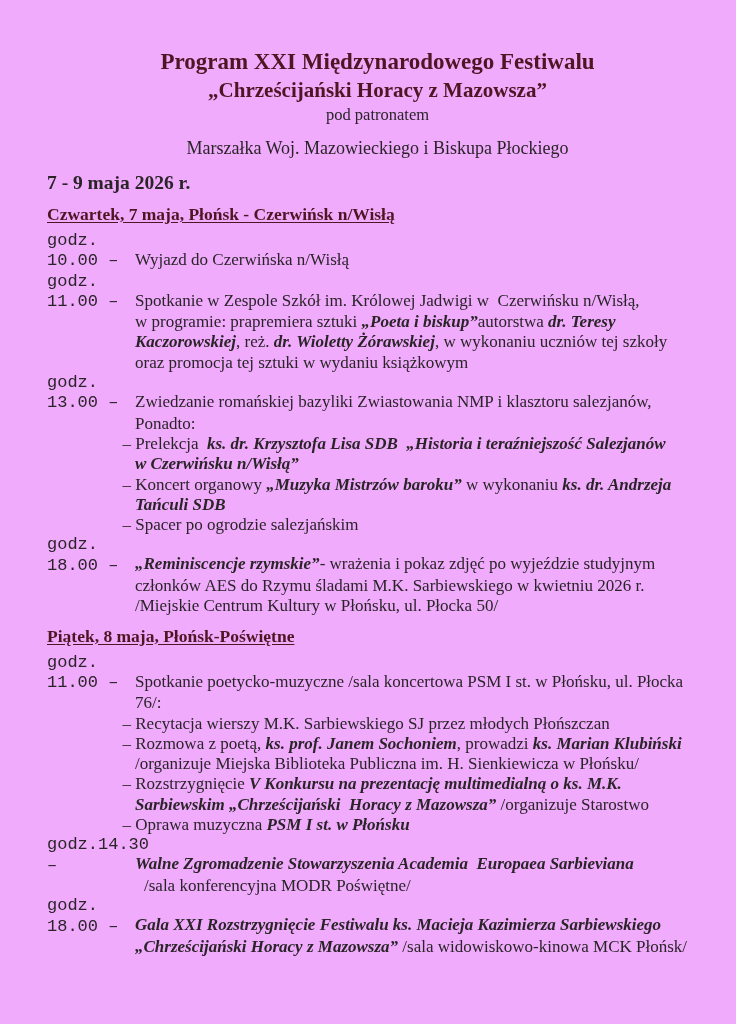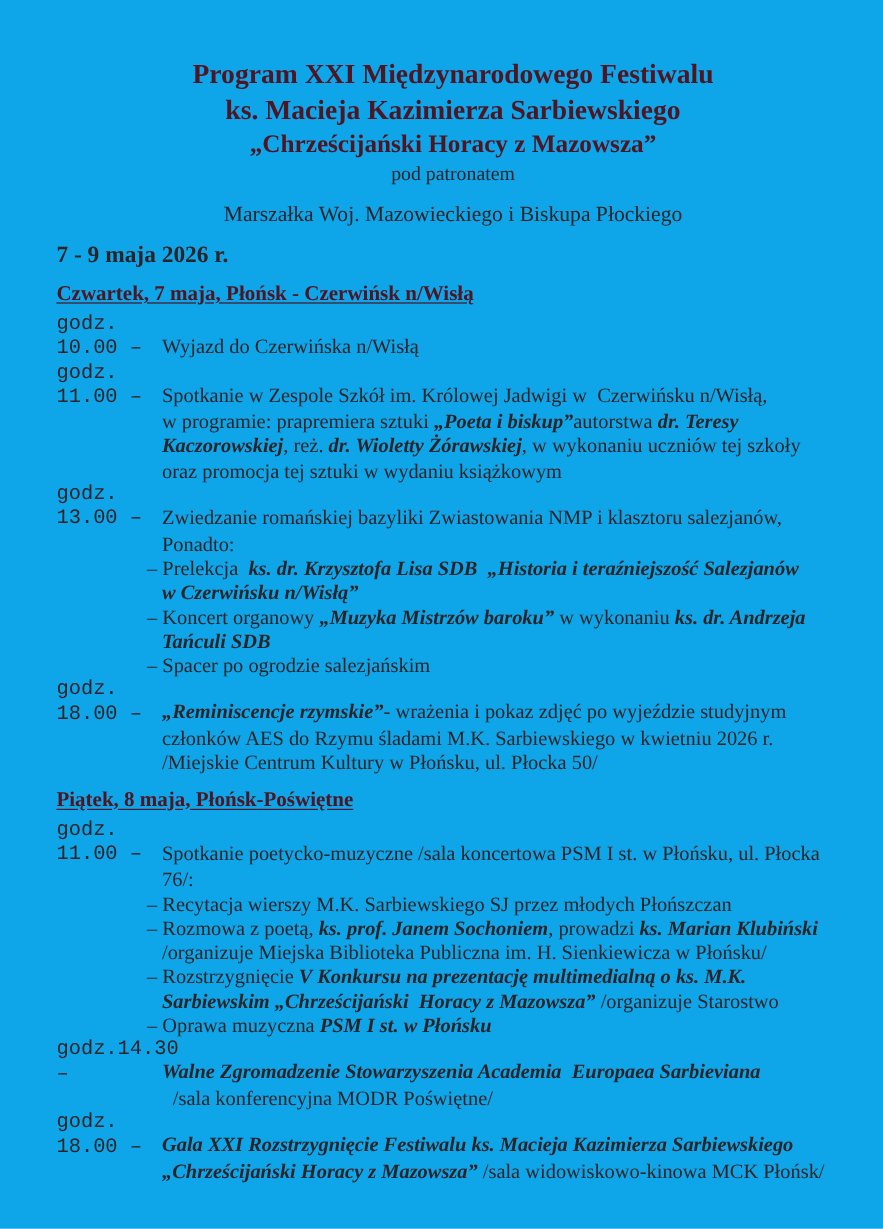--- a/index.html
+++ b/index.html
@@ -5,21 +5,21 @@
   html,body{margin:0;padding:0;}
   body{
     width:736px;height:1024px;overflow:hidden;
     background:#fbf6ec;
     font-family:"Liberation Serif","DejaVu Serif",serif;
     color:#2a2428;
   }
   .page{
     width:736px;height:1024px;box-sizing:border-box;
     padding:47px 28px 0 47px;
-    background:#0ea5e9;
+    background:#f0abfc;
   }
   .title-1,.title-2{
     text-align:center;color:#4e1523;font-weight:bold;
     font-size:23px;line-height:30px;margin:0;
   }
   .title-3{
     text-align:center;color:#4e1523;font-weight:bold;
     font-size:21px;line-height:27px;margin:0;
   }
   .patron-intro{text-align:center;font-size:16.5px;line-height:21px;margin:0;}
@@ -41,21 +41,20 @@
   .line.cont2{padding-left:97px;}
   .b{font-weight:bold;font-style:italic;}
 </style>
 </head>
 <body>
 
 <div class="page">
 
   <header>
     <h1 class="title-1">Program XXI Międzynarodowego Festiwalu</h1>
-    <h1 class="title-2">ks. Macieja Kazimierza Sarbiewskiego</h1>
     <h2 class="title-3">„Chrześcijański Horacy z Mazowsza”</h2>
     <p class="patron-intro">pod patronatem</p>
     <p class="patrons">Marszałka Woj. Mazowieckiego i  Biskupa Płockiego</p>
     <p class="dates">7 - 9 maja 2026 r.</p>
   </header>
 
   <main>
       <section>
         <h3 class="sec-heading">Czwartek, 7 maja, Płońsk - Czerwińsk n/Wisłą</h3>
         <p class="line time"><span class="time-label">godz. 10.00 –</span><span>Wyjazd do Czerwińska n/Wisłą</span></p>

